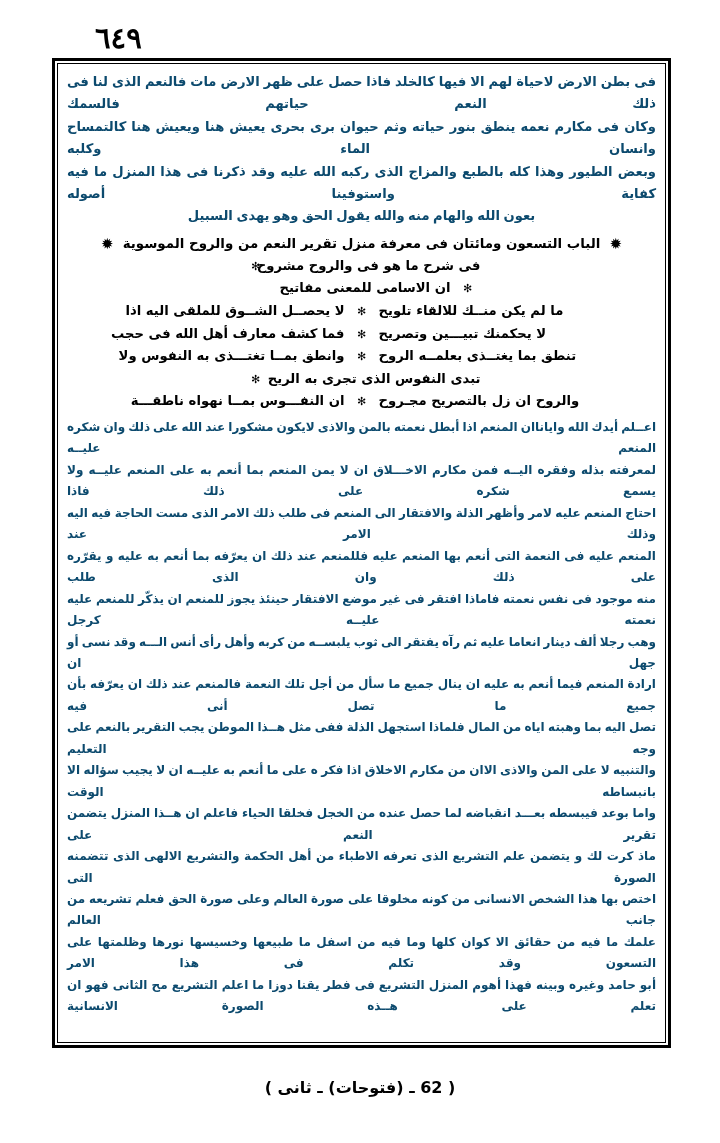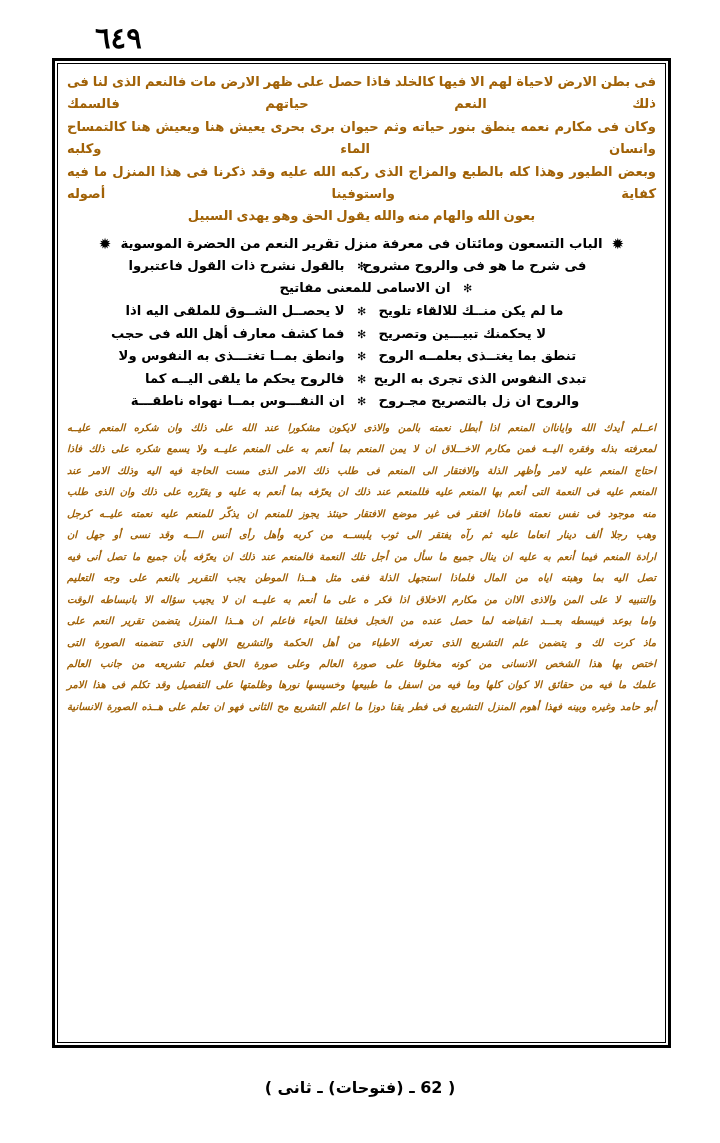--- a/index.html
+++ b/index.html
@@ -49,21 +49,21 @@
   }
 
   
   .ar {
     direction: rtl;
     unicode-bidi: isolate;
     text-align: justify;
     text-align-last: justify;
     font-family: "DejaVu Sans", sans-serif;
     font-weight: bold;
-    color: #a16207;
+    color: #0c4a6e;
   }
 
   
   #opening-paragraph {
     font-size: 13.1px;
     line-height: 22.4px;
     letter-spacing: -0.3px;
     word-spacing: -1px;
   }
   #opening-paragraph .last-line {
@@ -116,26 +116,25 @@
   }
   .verse-sep {
     width: 26px;
     text-align: center;
     font-size: 11px;
     flex: 0 0 26px;
   }
 
   
   #body-paragraph {
-    font-size: 10px;
+    font-size: 12px;
     line-height: 21.45px;
     letter-spacing: -0.35px;
     word-spacing: -1.2px;
     margin-top: 3px;
-    font-style: italic;
   }
 
   
   #footer-signature {
     position: absolute;
     left: 0;
     right: 0;
     top: 1078px;
     text-align: center;
     direction: rtl;
@@ -154,28 +153,27 @@
   <div id="page-frame-inner">
 
     <div id="opening-paragraph" class="ar">
       <div>فى بطن الارض لاحياة لهم الا فيها كالخلد فاذا حصل على ظهر الارض مات فالنعم الذى لنا فى ذلك النعم حياتهم فالسمك</div>
       <div>وكان فى مكارم نعمه ينطق بنور حياته وثم حيوان برى بحرى يعيش هنا ويعيش هنا كالتمساح وانسان الماء وكلبه</div>
       <div>وبعض الطيور وهذا كله بالطبع والمزاج الذى ركبه الله عليه وقد ذكرنا فى هذا المنزل ما فيه كفاية واستوفينا أصوله</div>
       <div class="last-line">بعون الله والهام منه والله يقول الحق وهو يهدى السبيل</div>
     </div>
 
     <div id="chapter-heading">
-      <span class="floret">✹</span><span>الباب التسعون ومائتان فى معرفة منزل تقرير النعم من الحضرة الموسوية</span><span class="floret">✹</span>
+      <span class="floret">✹</span><span>الباب التسعون ومائتان فى معرفة منزل تقرير النعم من والروح الموسوية</span><span class="floret">✹</span>
     </div>
 
     <div id="poem">
       <div class="verse">
         <span class="hemistich first">فى شرح ما هو فى والروح مشروح</span>
         <span class="verse-sep">✻</span>
-        <span class="hemistich second">بالقول نشرح ذات القول فاعتبروا</span>
       </div>
       <div class="verse">
         <span class="verse-sep">✻</span>
         <span class="hemistich second">ان الاسامى للمعنى مفاتيح</span>
       </div>
       <div class="verse">
         <span class="hemistich first">ما لم يكن منــك للالقاء تلويح</span>
         <span class="verse-sep">✻</span>
         <span class="hemistich second">لا يحصــل الشــوق للملقى اليه اذا</span>
       </div>
@@ -185,21 +183,20 @@
         <span class="hemistich second">فما كشف معارف أهل الله فى حجب</span>
       </div>
       <div class="verse">
         <span class="hemistich first">تنطق بما يغتــذى بعلمــه الروح</span>
         <span class="verse-sep">✻</span>
         <span class="hemistich second">وانطق بمــا تغتـــذى به النفوس ولا</span>
       </div>
       <div class="verse">
         <span class="hemistich first">تبدى النفوس الذى تجرى به الريح</span>
         <span class="verse-sep">✻</span>
-        <span class="hemistich second">فالروح يحكم ما يلقى اليــه كما</span>
       </div>
       <div class="verse">
         <span class="hemistich first">والروح ان زل بالتصريح مجـروح</span>
         <span class="verse-sep">✻</span>
         <span class="hemistich second">ان النفـــوس بمــا نهواه ناطقـــة</span>
       </div>
     </div>
 
     <div id="body-paragraph" class="ar">
       <div>اعــلم أيدك الله واياناان المنعم اذا أبطل نعمته بالمن والاذى لايكون مشكورا عند الله على ذلك وان شكره المنعم عليــه</div>
@@ -207,21 +204,21 @@
       <div>احتاج المنعم عليه لامر وأظهر الذلة والافتقار الى المنعم فى طلب ذلك الامر الذى مست الحاجة فيه اليه وذلك الامر عند</div>
       <div>المنعم عليه فى النعمة التى أنعم بها المنعم عليه فللمنعم عند ذلك ان يعرّفه بما أنعم به عليه و يقرّره على ذلك وان الذى طلب</div>
       <div>منه موجود فى نفس نعمته فاماذا افتقر فى غير موضع الافتقار حينئذ يجوز للمنعم ان يذكّر للمنعم عليه نعمته عليــه كرجل</div>
       <div>وهب رجلا ألف دينار انعاما عليه ثم رآه يفتقر الى ثوب يلبســه من كربه وأهل رأى أنس الـــه وقد نسى أو جهل ان</div>
       <div>ارادة المنعم فيما أنعم به عليه ان ينال جميع ما سأل من أجل تلك النعمة فالمنعم عند ذلك ان يعرّفه بأن جميع ما تصل أنى فيه</div>
       <div>تصل اليه بما وهبته اياه من المال فلماذا استجهل الذلة ففى مثل هــذا الموطن يجب التقرير بالنعم على وجه التعليم</div>
       <div>والتنبيه لا على المن والاذى الاان من مكارم الاخلاق اذا فكر ه على ما أنعم به عليــه ان لا يجيب سؤاله الا بانبساطه الوقت</div>
       <div>واما بوعد فيبسطه بعـــد انقباضه لما حصل عنده من الخجل فخلقا الحياء فاعلم ان هــذا المنزل يتضمن تقرير النعم على</div>
       <div>ماذ كرت لك و يتضمن علم التشريع الذى تعرفه الاطباء من أهل الحكمة والتشريع الالهى الذى تتضمنه الصورة التى</div>
       <div>اختص بها هذا الشخص الانسانى من كونه مخلوقا على صورة العالم وعلى صورة الحق فعلم تشريعه من جانب العالم</div>
-      <div>علمك ما فيه من حقائق الا كوان كلها وما فيه من اسفل ما طبيعها وخسيسها نورها وظلمتها على التفصيل وقد تكلم فى هذا الامر</div>
+      <div>علمك ما فيه من حقائق الا كوان كلها وما فيه من اسفل ما طبيعها وخسيسها نورها وظلمتها على التسعون وقد تكلم فى هذا الامر</div>
       <div>أبو حامد وغيره وبينه فهذا أهوم المنزل التشريع فى فطر يقنا دوزا ما اعلم التشريع مح الثانى فهو ان تعلم على هــذه الصورة الانسانية</div>
 
     </div>
 
   </div>
 </div>
 
 <div id="footer-signature">( 62 ـ (فتوحات) ـ ثانى )</div>
 
 </body></html>

